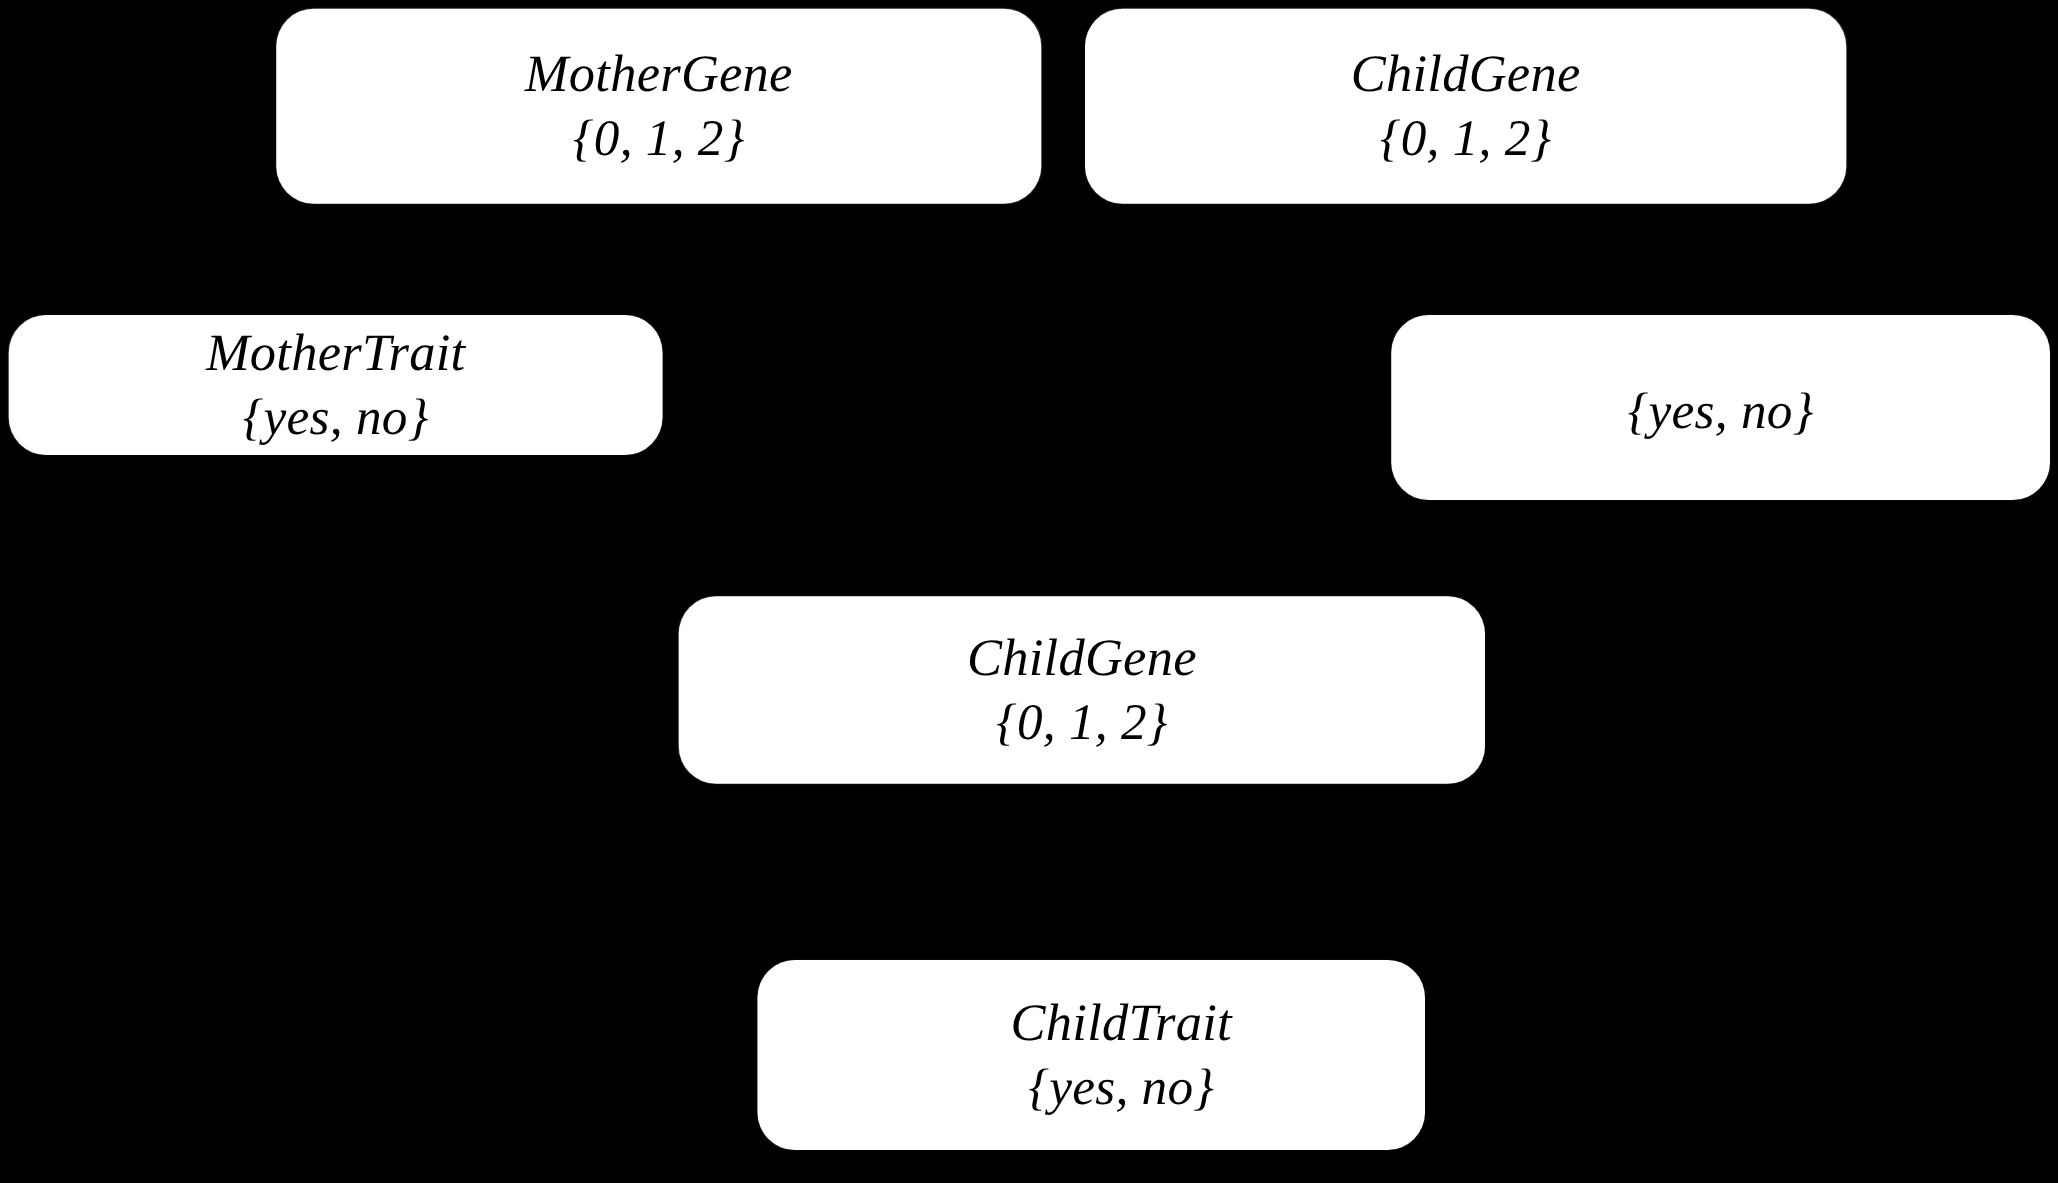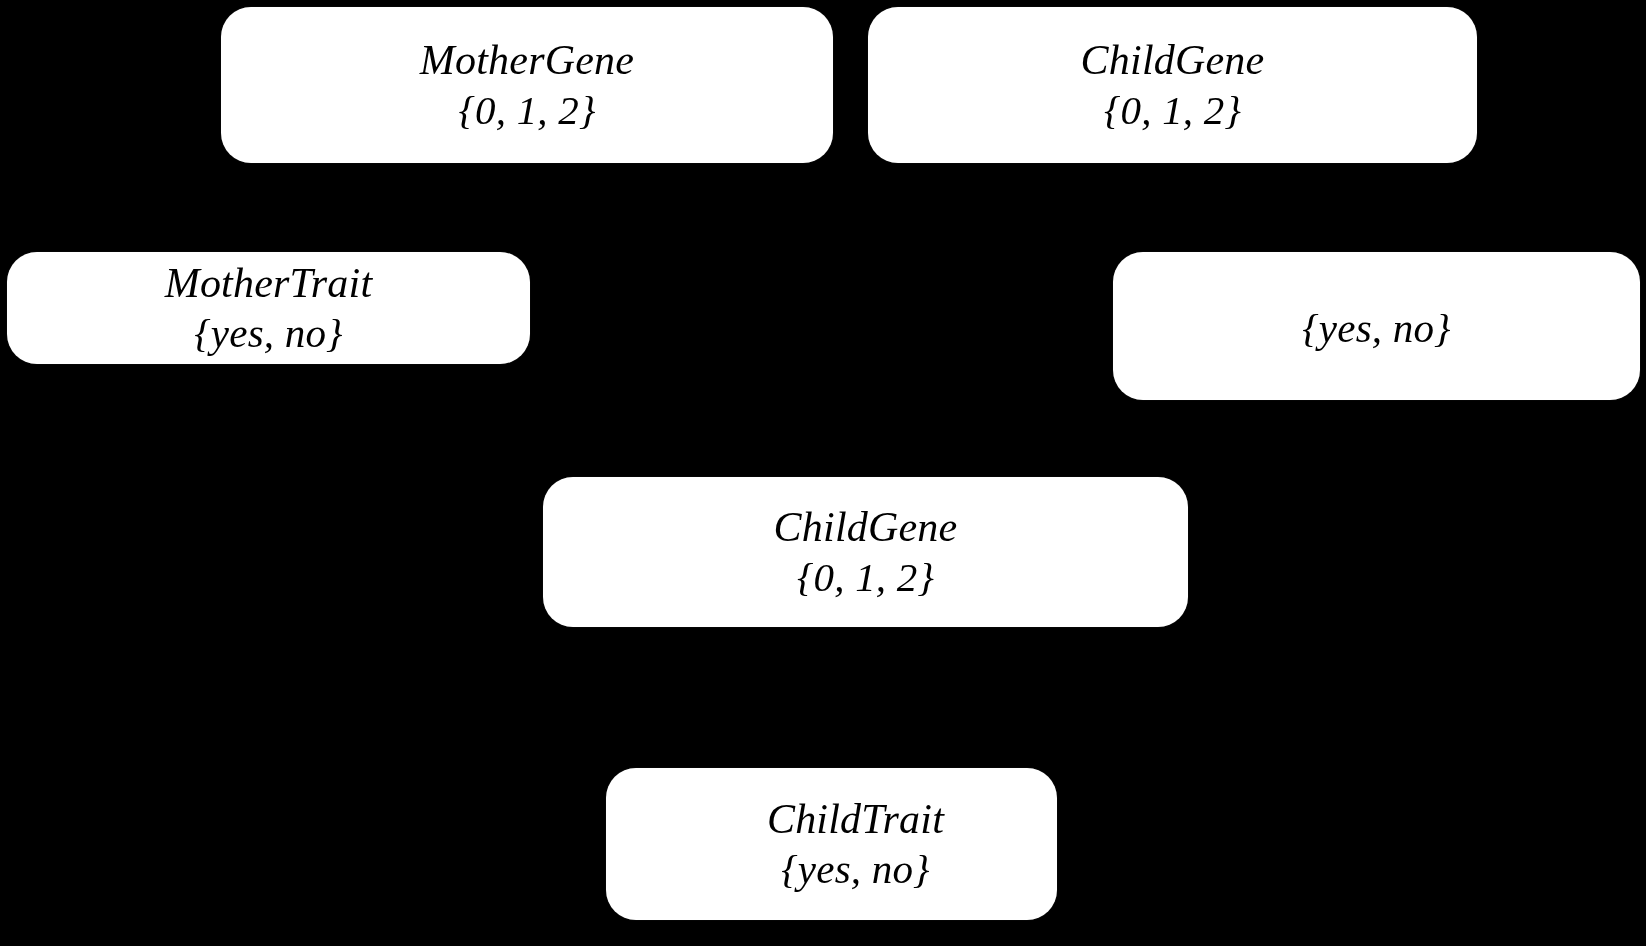--- a/index.html
+++ b/index.html
@@ -47,21 +47,21 @@
     margin-top: 4px;
     letter-spacing: 0.2px;
   }
 
   
   #node-mother-gene  { left: 221px; top: 7px;   width: 612px; height: 156px; }
   #node-father-gene  { left: 868px; top: 7px;   width: 609px; height: 156px; }
   #node-mother-trait { left: 7px;   top: 252px; width: 523px; height: 112px; }
   #node-father-trait { left: 1113px;top: 252px; width: 527px; height: 148px; }
   #node-child-gene   { left: 543px; top: 477px; width: 645px; height: 150px; }
-  #node-child-trait  { left: 606px; top: 768px; width: 451px; height: 152px; padding-left: 48px; }
+  #node-child-trait  { left: 606px; top: 768px; width: 534px; height: 152px; padding-left: 48px; }
 </style>
 </head>
 <body>
 
 <div id="canvas">
 
   <div class="node" id="node-mother-gene">
     <span class="line name">MotherGene</span>
     <span class="line domain">{0, 1, 2}</span>
   </div>

